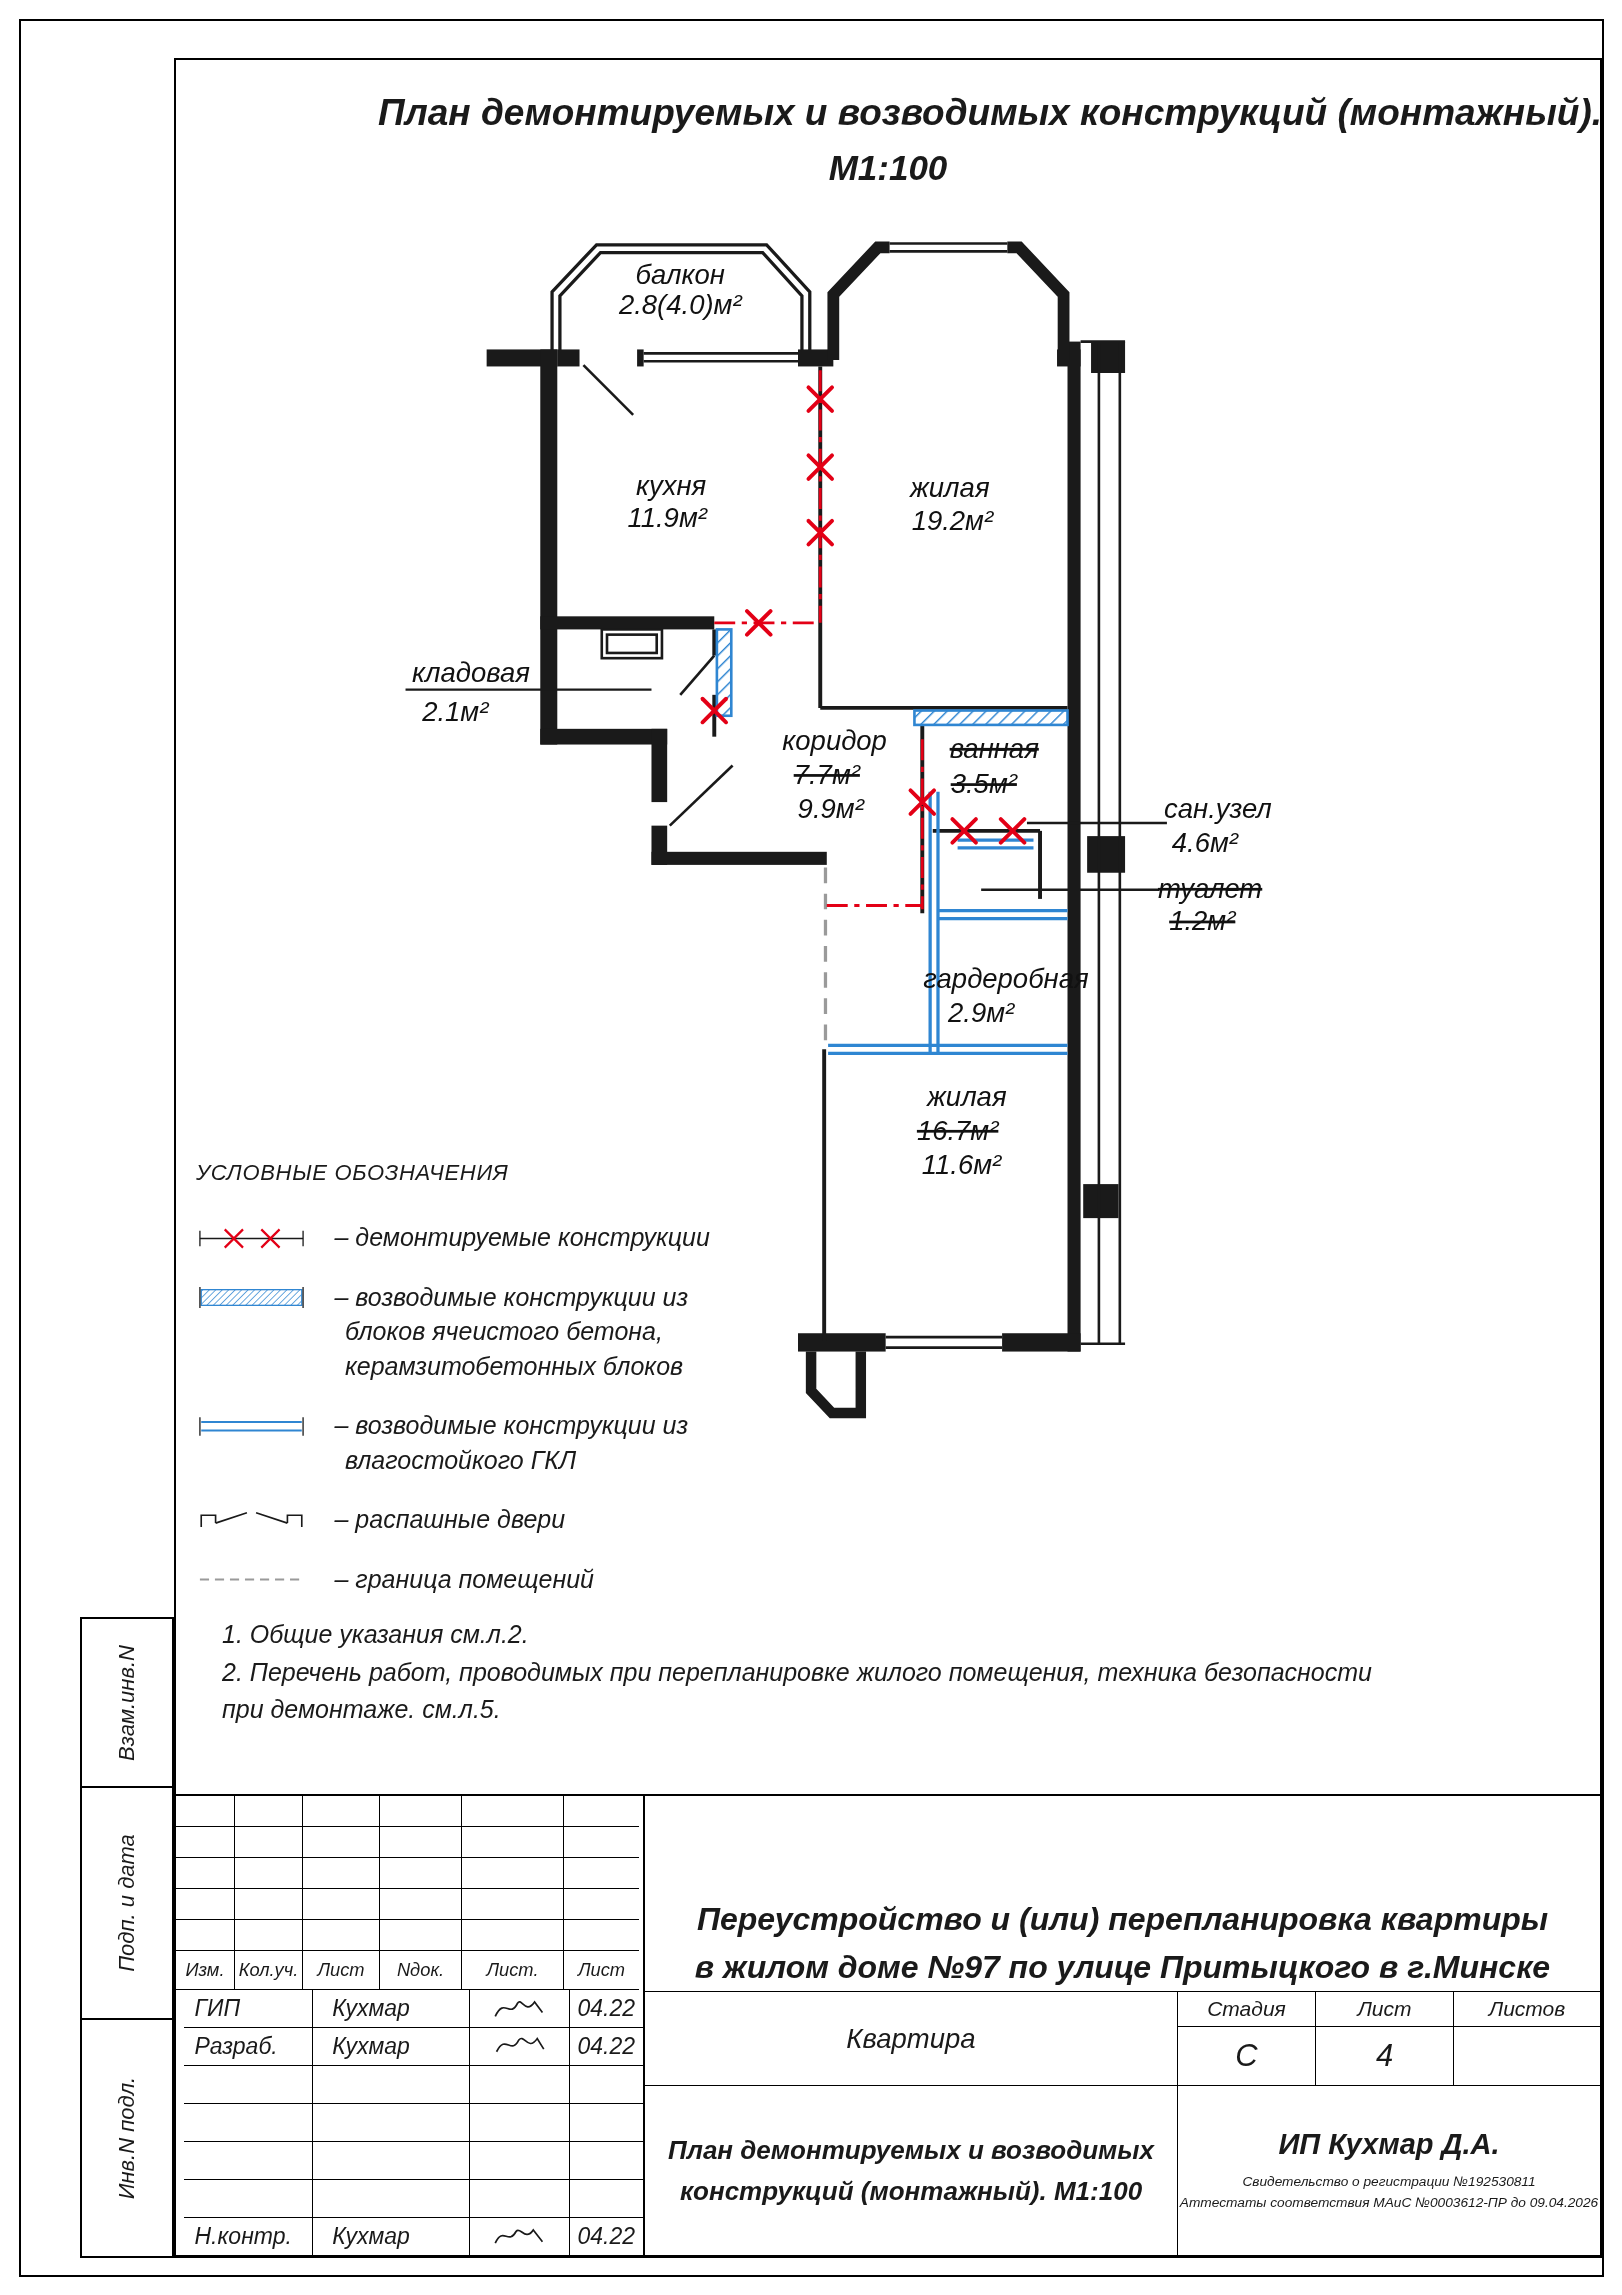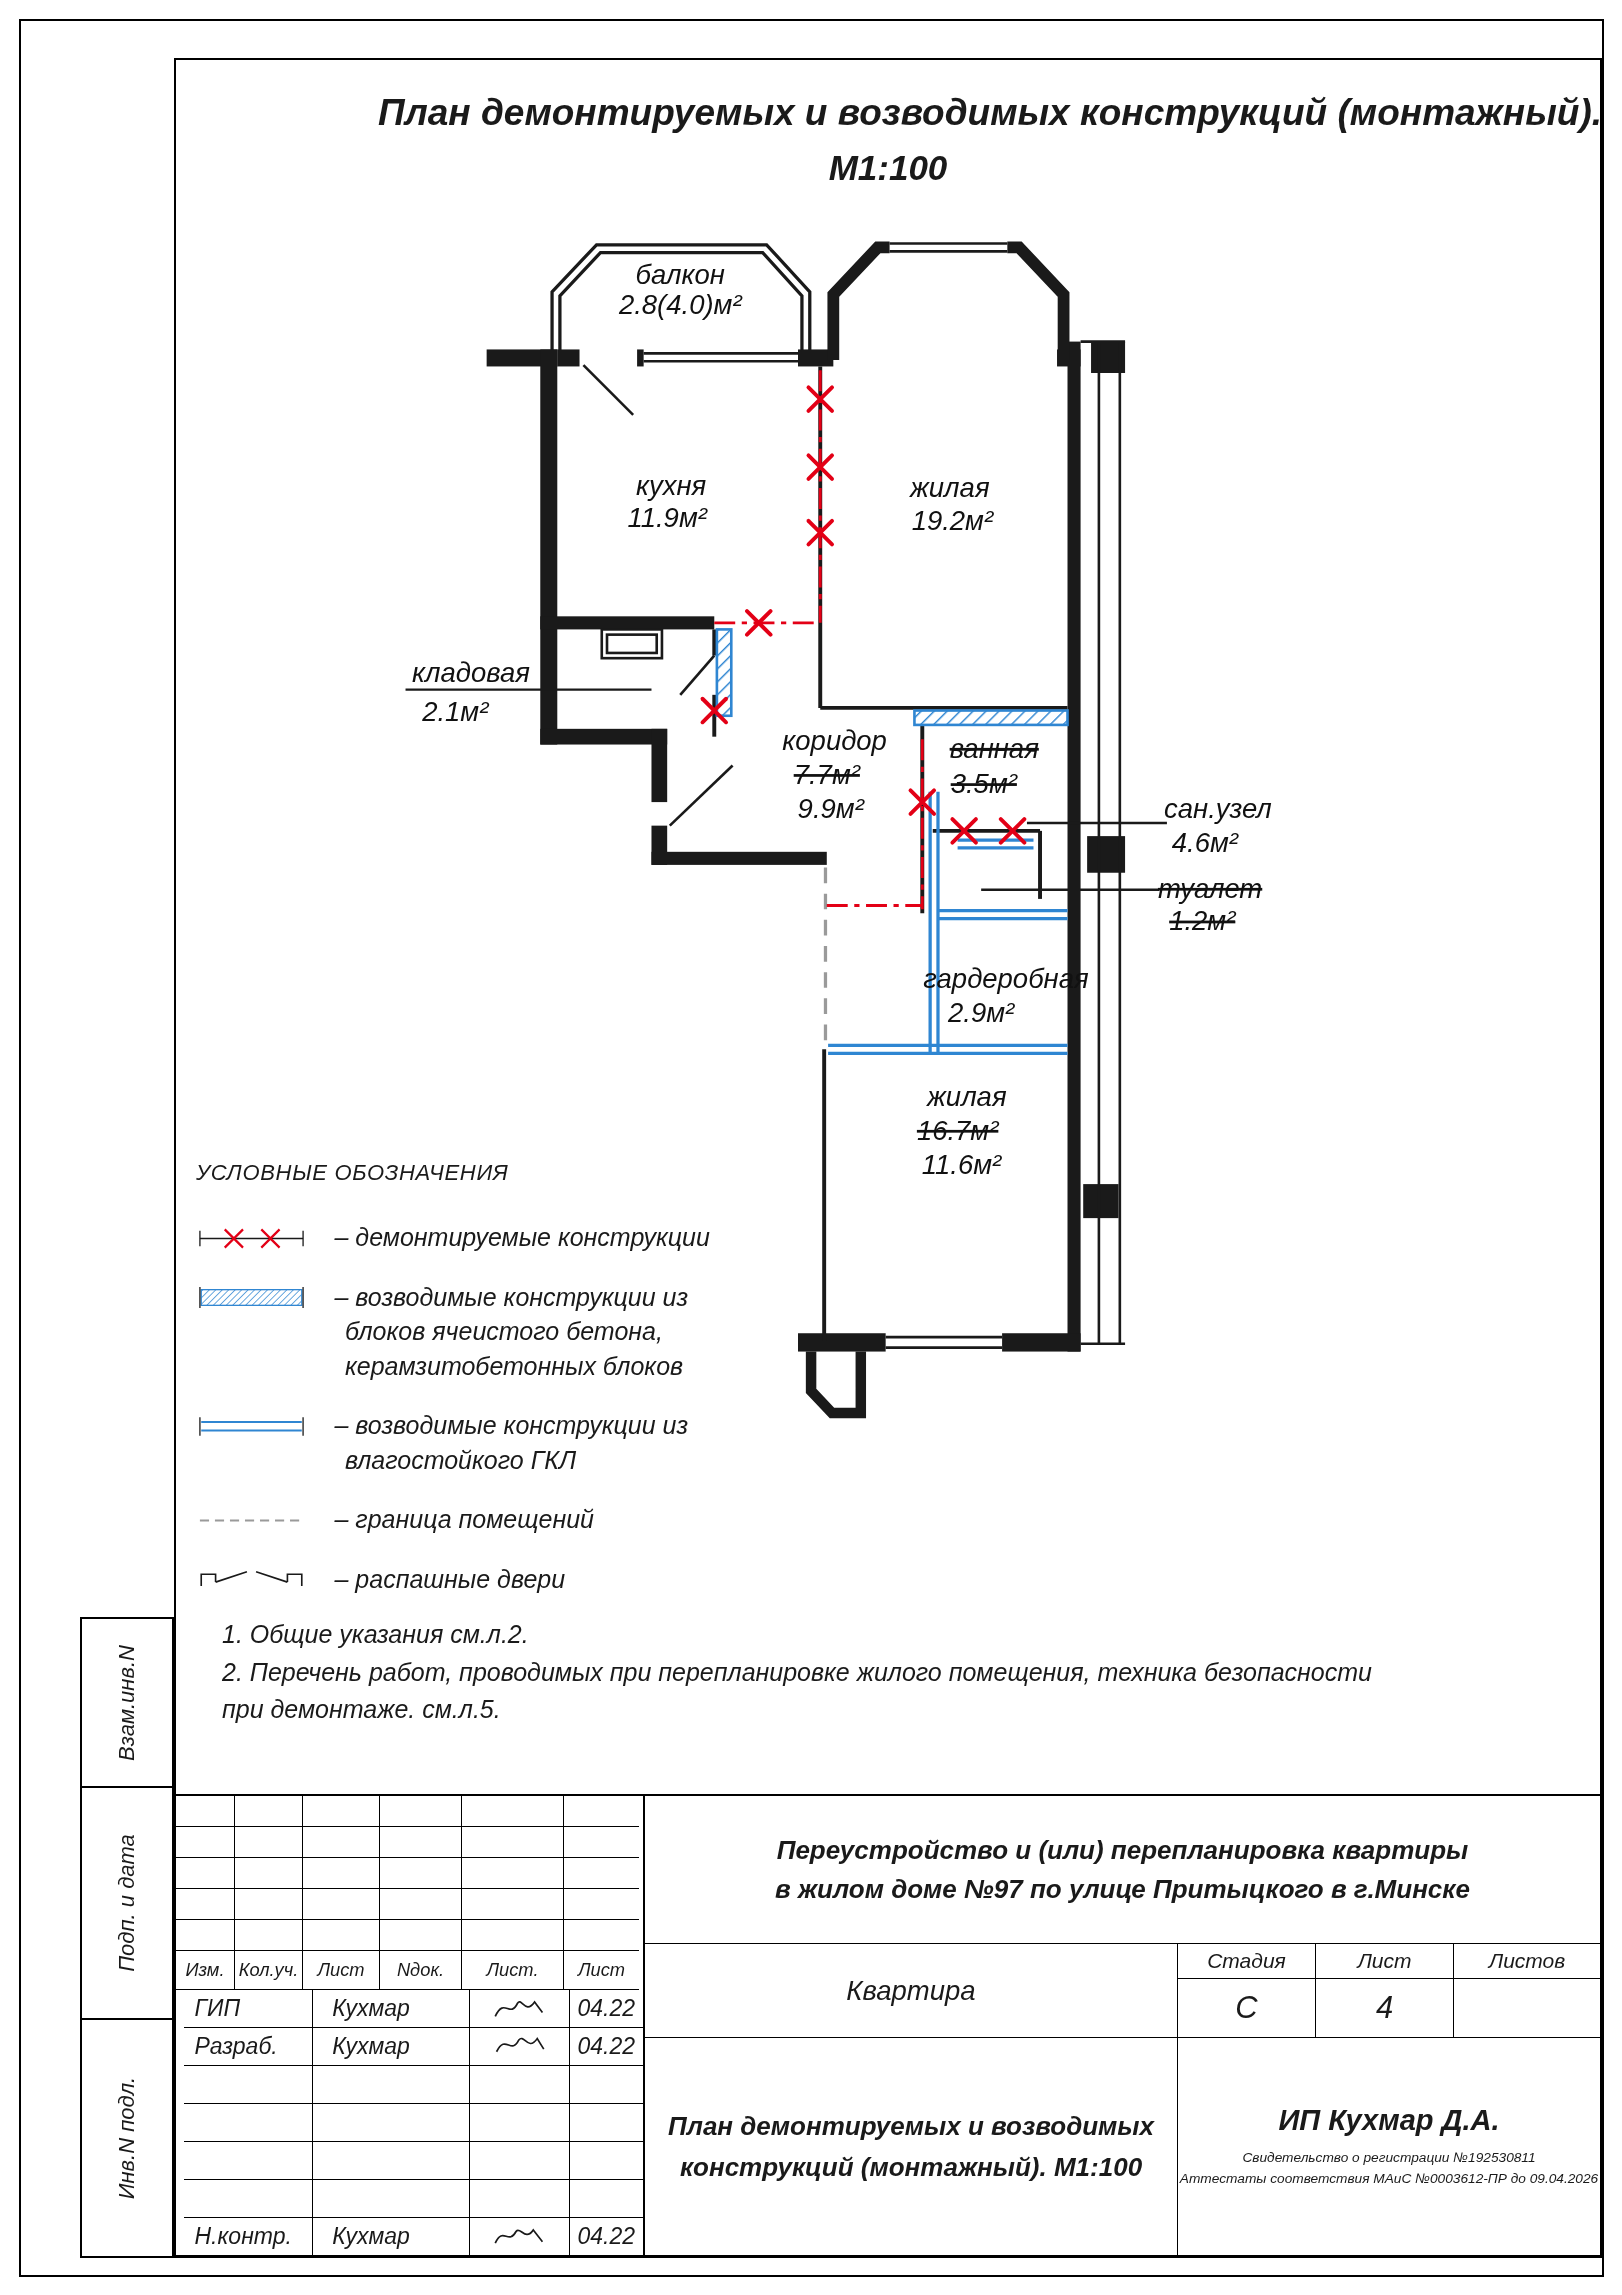--- a/index.html
+++ b/index.html
@@ -43,21 +43,21 @@
   .tb-prow{height:38px;padding-left:8px;}
   .c,.p{border-right:1.3px solid #000;border-bottom:1.3px solid #000;display:flex;align-items:center;justify-content:center;}
   .c1{width:59px;}.c2{width:68px;}.c3{width:77px;}.c4{width:82px;}.c5{width:102px;}.c6{width:75px;border-right:none;}
   .p-role{width:131px;justify-content:flex-start;padding-left:10.5px;}
   .p-name{width:160px;justify-content:flex-start;padding-left:19.6px;}
   .p-sig{width:102px;}
   .p-date{width:75px;border-right:none;}
   .head .c{font-size:18.3px;}
   .tb-prow .p{font-size:23px;}
   #tb-right{flex:1;display:flex;flex-direction:column;}
-  #tb-object{height:148px;flex:none;border-bottom:1.3px solid #000;display:flex;flex-direction:column;align-items:center;justify-content:center;font-size:26px;font-weight:600;line-height:1.5;}
+  #tb-object{height:196px;flex:none;border-bottom:1.3px solid #000;display:flex;flex-direction:column;align-items:center;justify-content:flex-end;font-size:32px;font-weight:600;line-height:1.5;}
   #tb-mid{height:94px;flex:none;border-bottom:1.3px solid #000;display:flex;}
   #tb-kvartira{width:533px;border-right:1.3px solid #000;display:flex;align-items:center;justify-content:center;font-size:27.5px;}
   #tb-slr{flex:1;display:flex;flex-direction:column;}
   .slr-head{height:35px;display:flex;border-bottom:1.3px solid #000;}
   .slr-vals{flex:1;display:flex;}
   .slr-cell{display:flex;align-items:center;justify-content:center;border-right:1.3px solid #000;}
   .slr-cell:nth-child(3){border-right:none;}
   .slr-head .slr-cell{font-size:21px;}
   .slr-vals .slr-cell{font-size:31px;}
   .sw1{width:138px;}.sw2{width:138px;}.sw3{flex:1;}
@@ -271,38 +271,38 @@
         <line x1="164" y1="8" x2="164" y2="36" stroke="#1a1a1a" stroke-width="2"></line>
       </svg>
       <div class="legend-text">
         <div>– возводимые конструкции из</div>
         <div>влагостойкого ГКЛ</div>
       </div>
     </div>
 
     <div class="legend-item">
       <svg class="sym" viewBox="0 0 170 44">
-        <line x1="6" y1="22" x2="164" y2="22" stroke="#9a9a9a" stroke-width="3" stroke-dasharray="14 9"></line>
-      </svg>
-      <div class="legend-text">
-        <div>– граница помещений</div>
-      </div>
-    </div>
-
-    <div class="legend-item">
-      <svg class="sym" viewBox="0 0 170 44">
         <g stroke="#1a1a1a" stroke-width="2.5" fill="none">
           <path d="M8,32 V14 H30 V26"></path>
           <line x1="30" y1="26" x2="78" y2="10"></line>
           <path d="M162,32 V14 H140 V26"></path>
           <line x1="140" y1="26" x2="92" y2="10"></line>
         </g>
       </svg>
       <div class="legend-text">
         <div>– распашные двери</div>
+      </div>
+    </div>
+
+    <div class="legend-item">
+      <svg class="sym" viewBox="0 0 170 44">
+        <line x1="6" y1="22" x2="164" y2="22" stroke="#9a9a9a" stroke-width="3" stroke-dasharray="14 9"></line>
+      </svg>
+      <div class="legend-text">
+        <div>– граница помещений</div>
       </div>
     </div>
   </div>
 
   <div class="abs" id="notes">
     <div>1. Общие указания см.л.2.</div>
     <div>2. Перечень работ, проводимых при перепланировке жилого помещения, техника безопасности</div>
     <div>при демонтаже. см.л.5.</div>
   </div>
 

